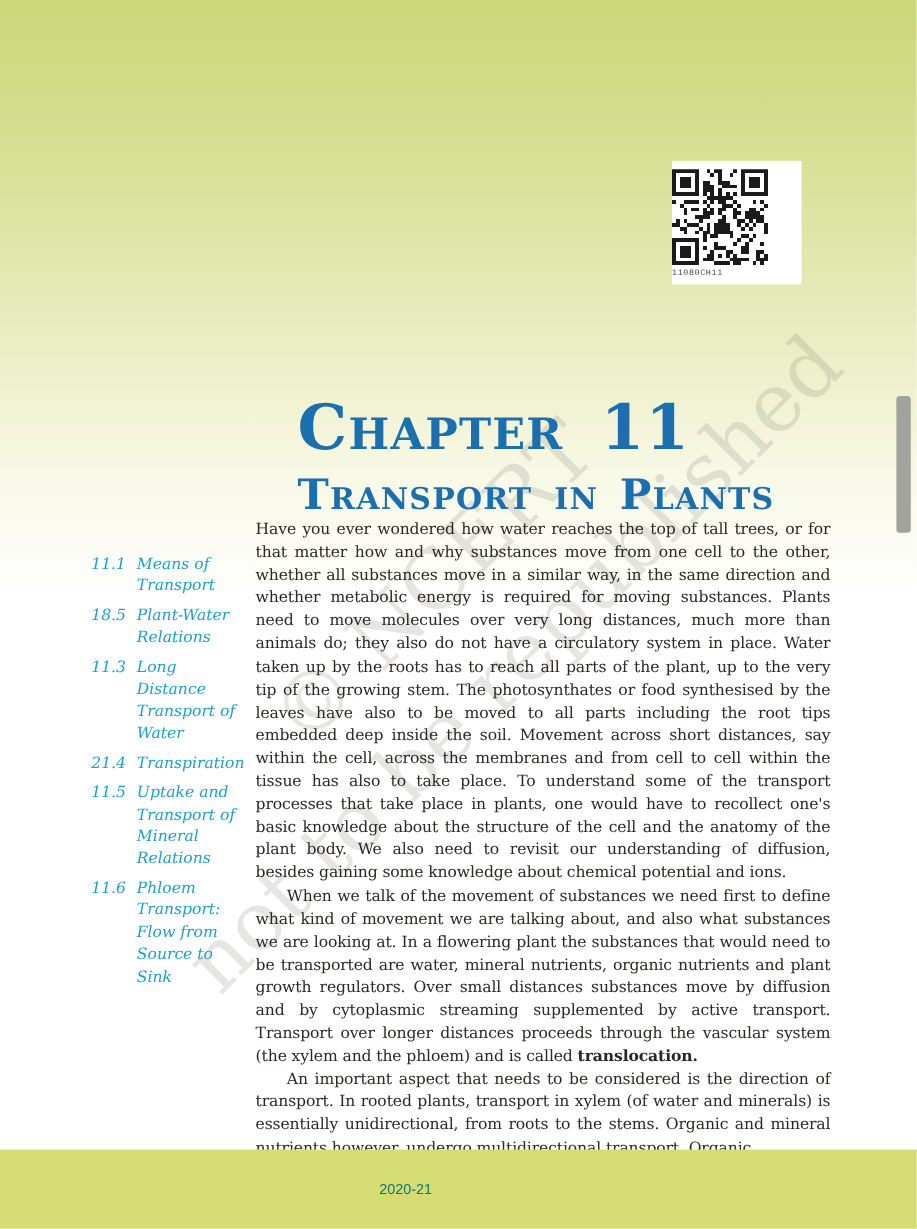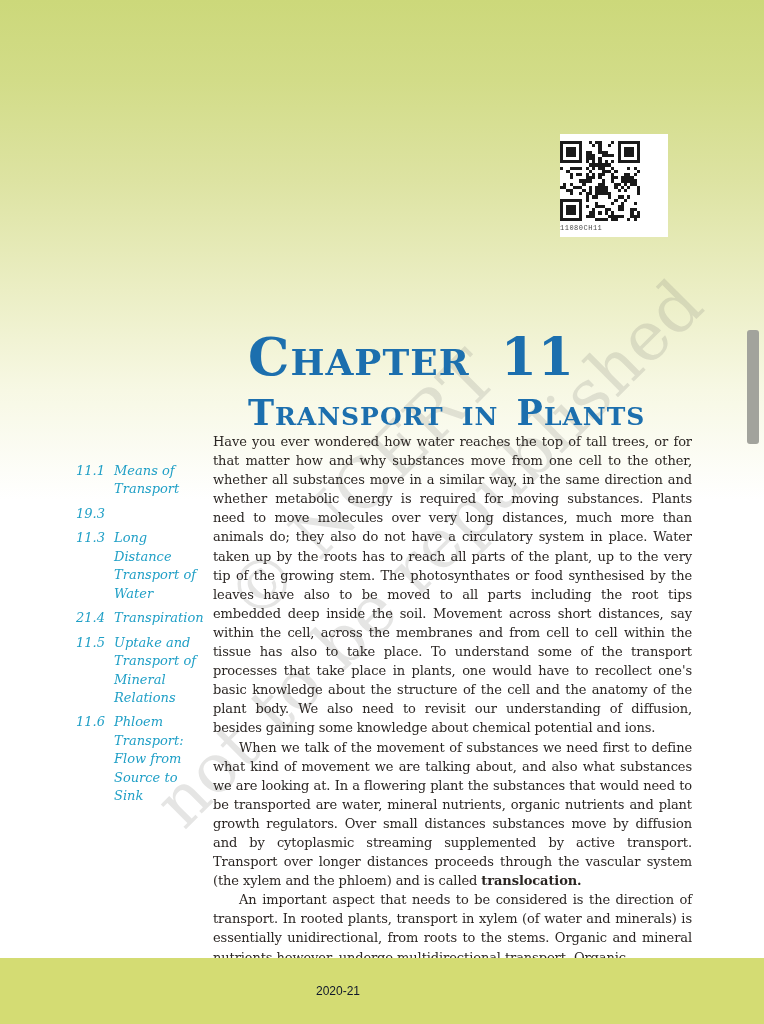--- a/index.html
+++ b/index.html
@@ -9,21 +9,21 @@
   }
   .top-gradient{
     position:absolute;left:0;top:0;width:764px;height:500px;
     background:linear-gradient(180deg,#ccd87a 0%,#d2dc88 16%,#dde3a2 36%,#ebeec4 58%,#f7f8e4 78%,#ffffff 100%);
   }
   .bottom-band{
     position:absolute;left:0;bottom:0;width:764px;height:66px;background:#d4dc73;
   }
   .footer-text{
     position:absolute;bottom:26px;left:0;width:676px;text-align:center;
-    font-family:"Liberation Sans", sans-serif;font-size:12px;color:#0f172a;
+    font-family:"Liberation Sans", sans-serif;font-size:12px;color:#0f766e;
   }
   .watermark{
     position:absolute;left:-55px;top:425px;width:900px;
     transform:rotate(-45deg);
     color:rgba(125,125,118,0.20);
     font-size:68px;line-height:1.4;text-align:center;white-space:nowrap;
     font-family:"DejaVu Serif", serif;
     pointer-events:none;
   }
   .qr-card{
@@ -371,21 +371,22 @@
   <div class="chapter-line1">Chapter 11</div>
   <div class="chapter-line2">Transport in Plants</div>
 </div>
 
 <div class="toc">
   <div class="toc-item">
     <span class="toc-num">11.1</span>
     <span class="toc-label">Means of Transport</span>
   </div>
   <div class="toc-item">
-    <span class="toc-num">19.3</span>
+    <span class="toc-num">18.5</span>
+    <span class="toc-label">Plant-Water Relations</span>
   </div>
   <div class="toc-item">
     <span class="toc-num">11.3</span>
     <span class="toc-label">Long Distance Transport of Water</span>
   </div>
   <div class="toc-item">
     <span class="toc-num">21.4</span>
     <span class="toc-label">Transpiration</span>
   </div>
   <div class="toc-item">

